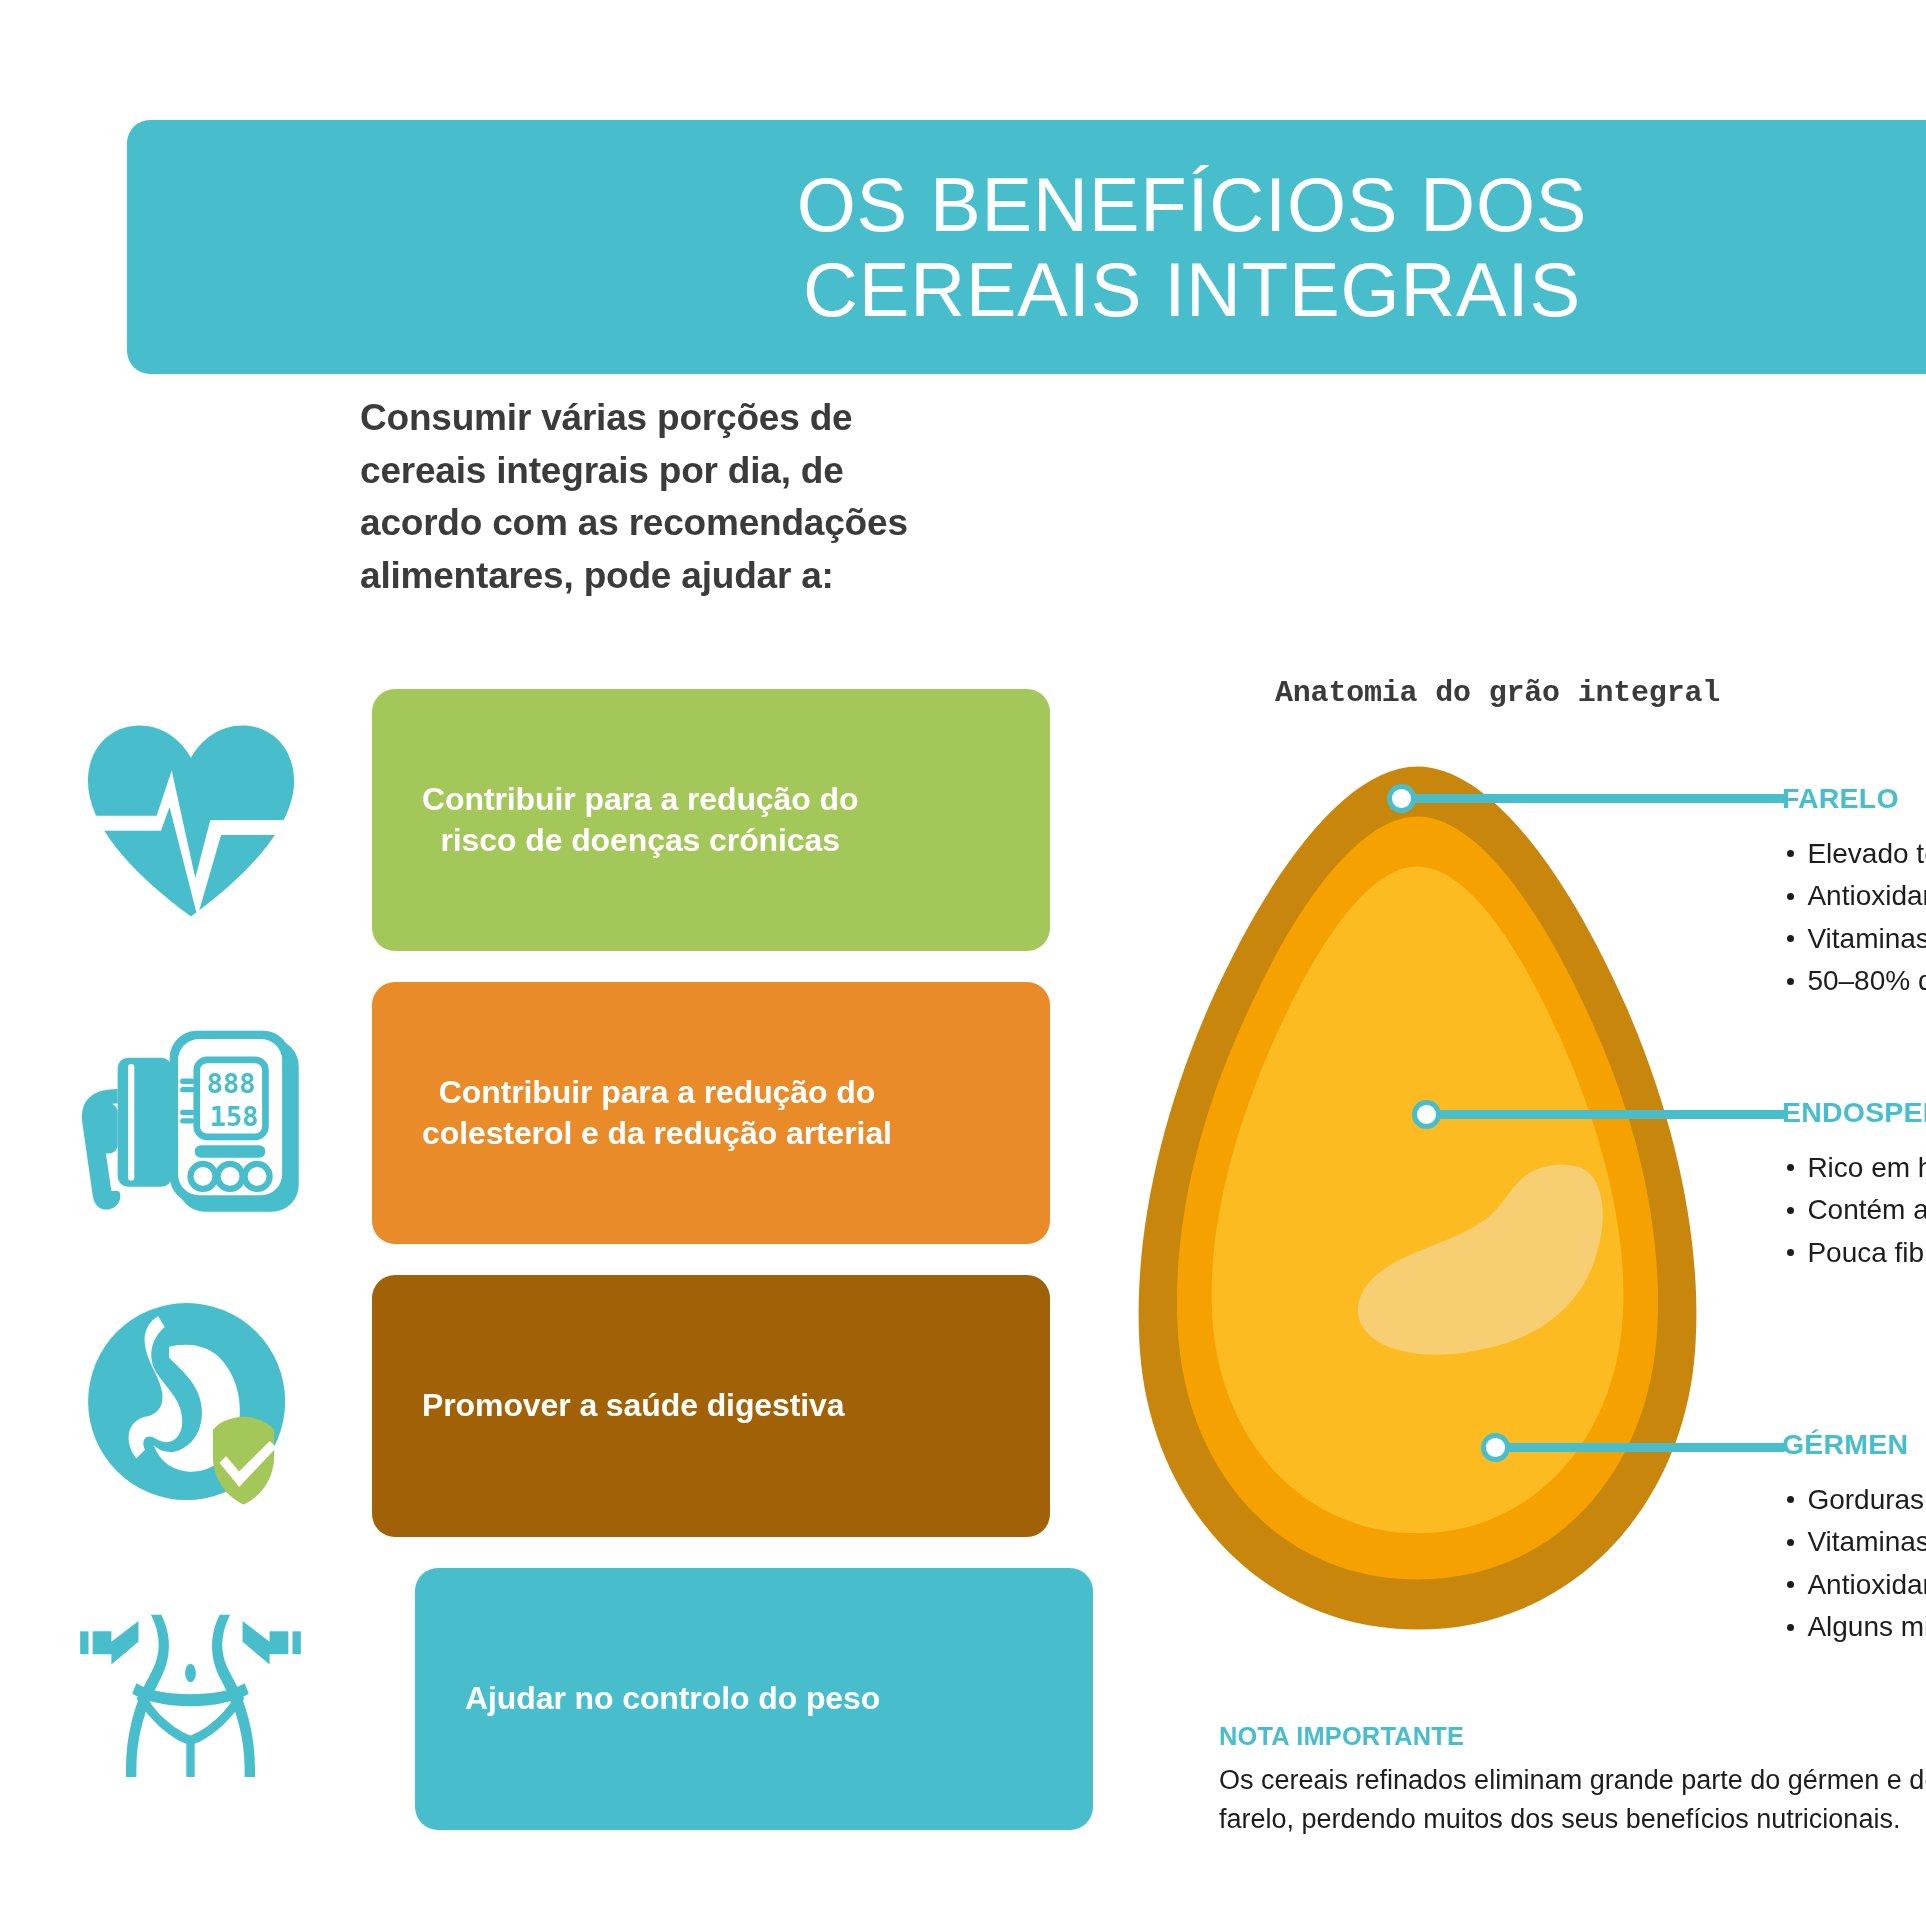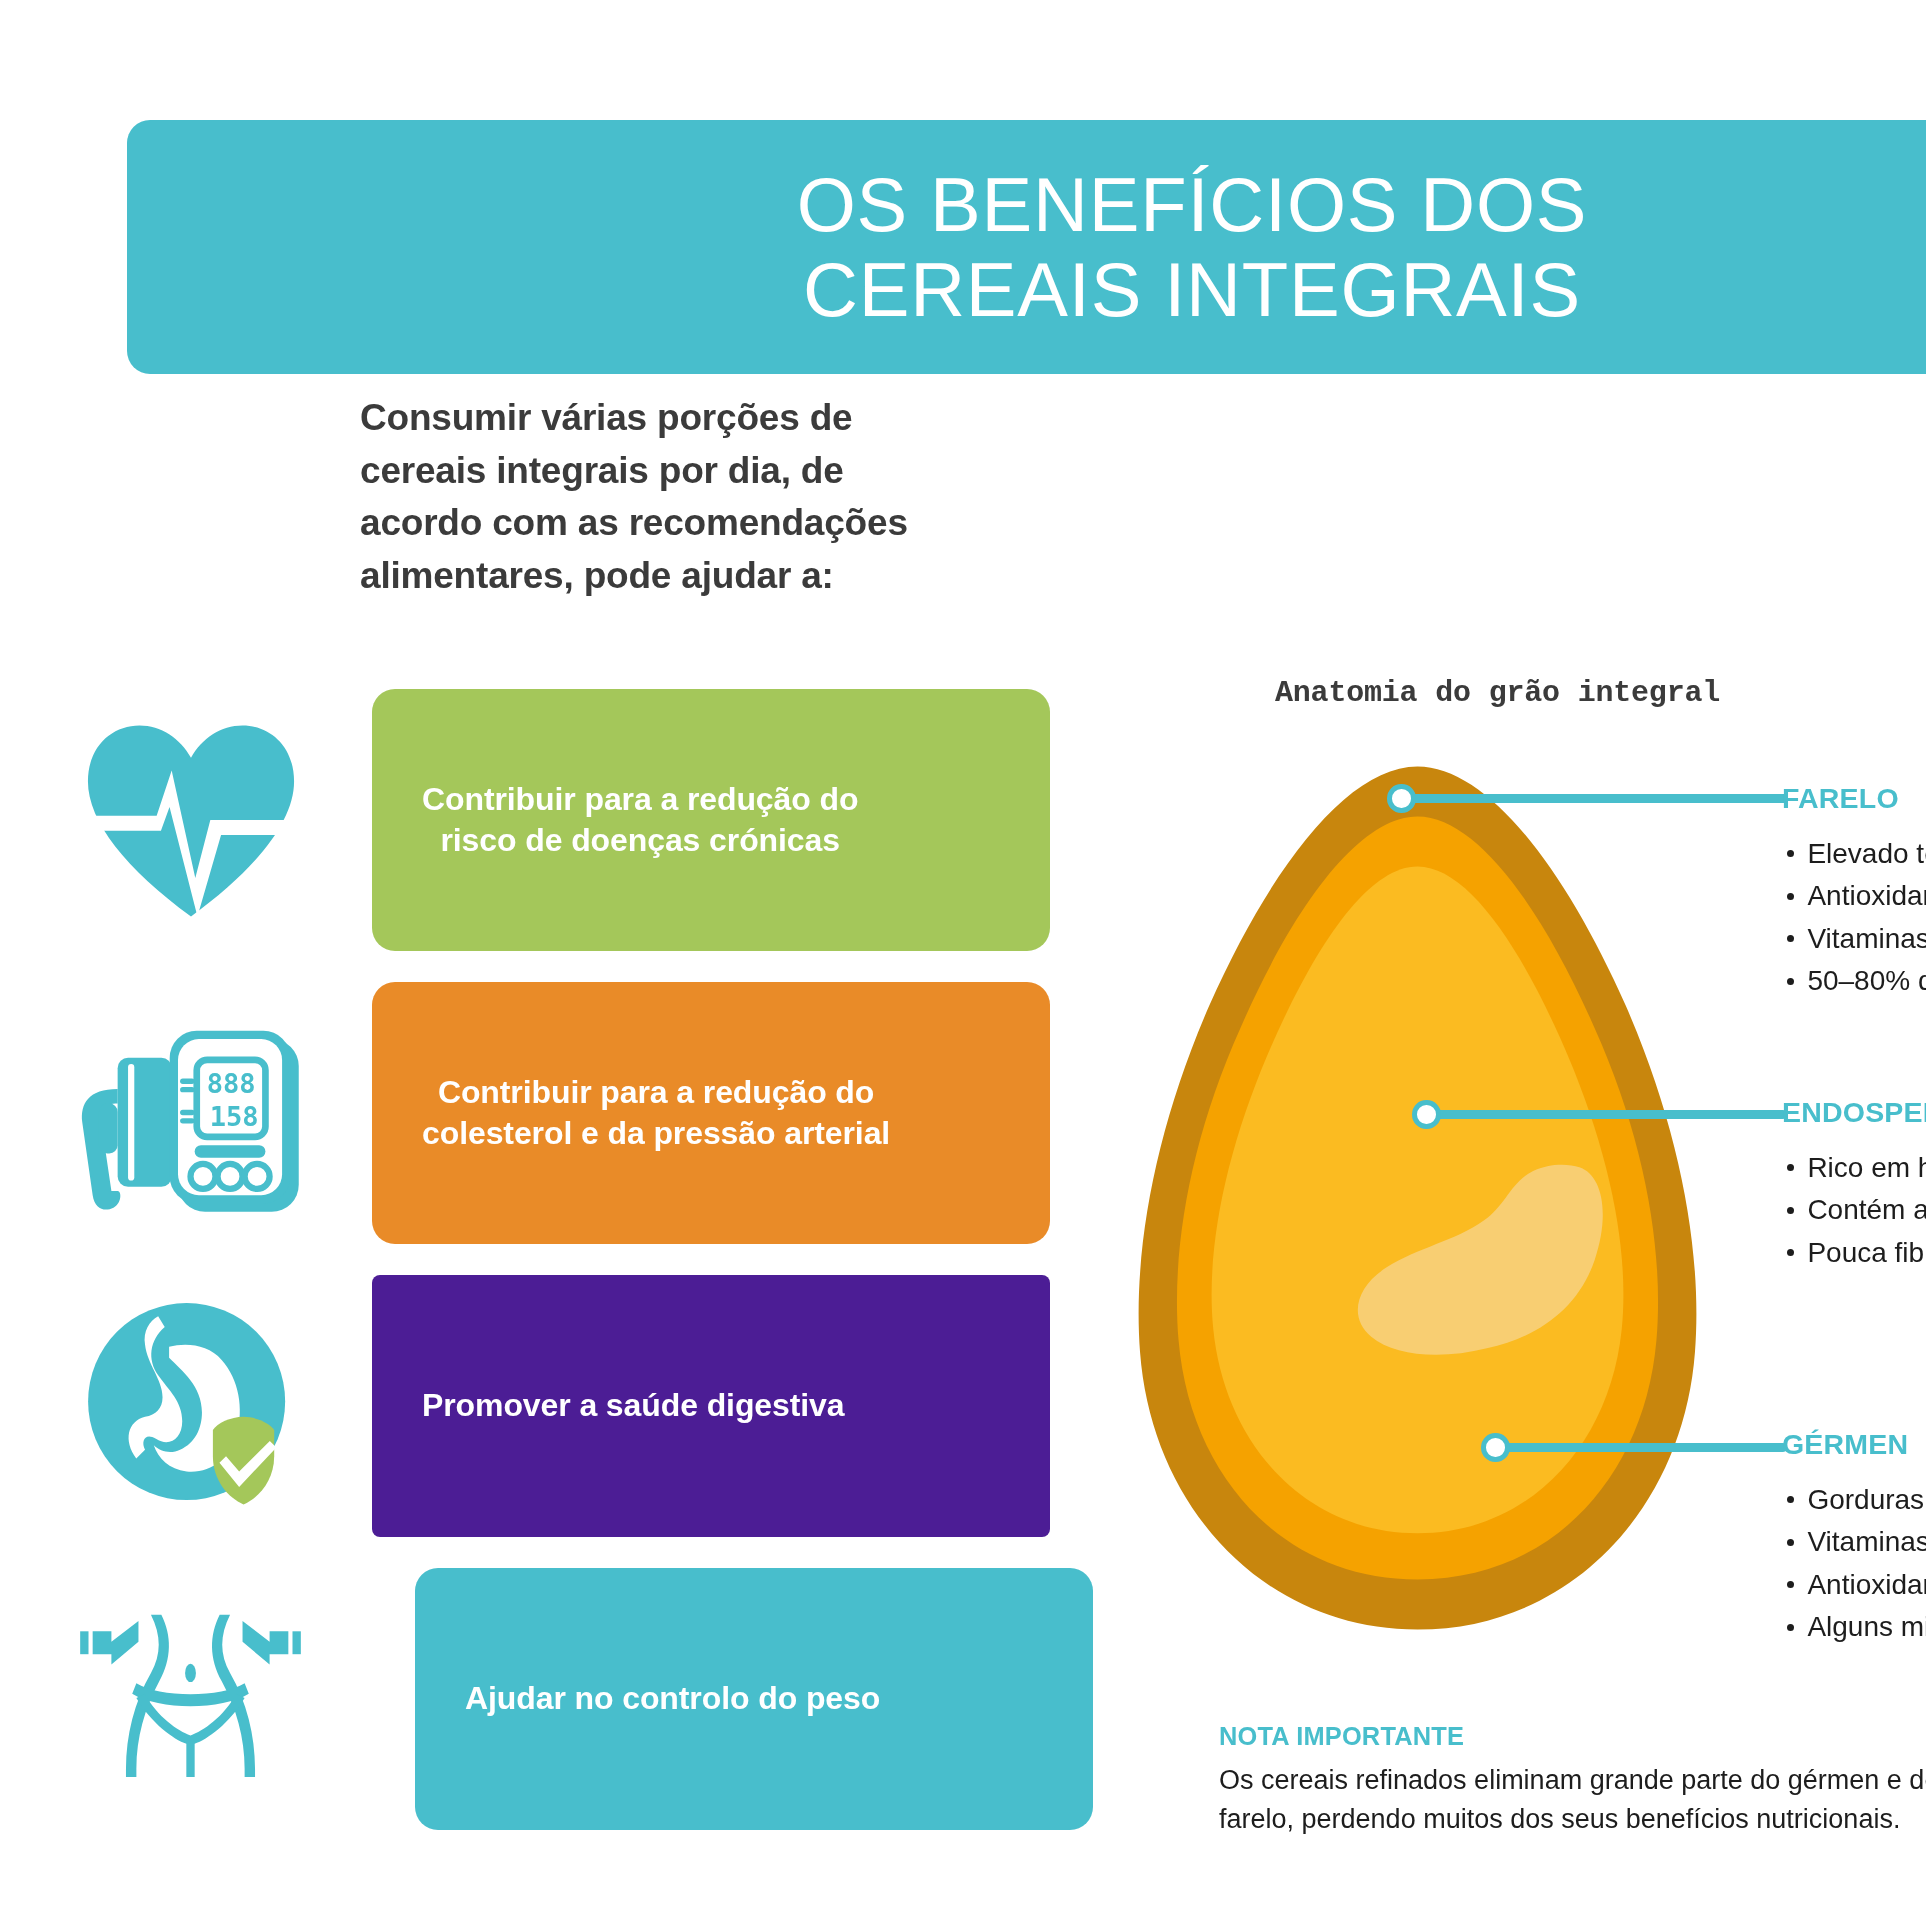--- a/index.html
+++ b/index.html
@@ -96,21 +96,21 @@
   .benefit-card-text {
     color: #ffffff;
     font-size: 32px;
     font-weight: 800;
     line-height: 1.28;
     letter-spacing: -0.1px;
   }
 
   .card-green { background: #A4C75A; }
   .card-orange { background: #E98B28; }
-  .card-red    { background: #4c1d95; border-radius: 8px; }
+  .card-red    { background: #a16207; }
   .card-teal   { background: #48BECC; margin-left: 43px; }
 
   
   .anatomy-title {
     position: absolute;
     left: 1275px;
     top: 676px;
     color: #3B3B3B;
     font-size: 30px;
     font-weight: 800;
@@ -261,21 +261,21 @@
           <rect x="57" y="64" width="34" height="6" rx="3" fill="#48BECC"></rect>
 
           <circle cx="61" cy="79" r="6" fill="none" stroke="#48BECC" stroke-width="3"></circle>
           <circle cx="74" cy="79" r="6" fill="none" stroke="#48BECC" stroke-width="3"></circle>
           <circle cx="87" cy="79" r="6" fill="none" stroke="#48BECC" stroke-width="3"></circle>
         </svg>
       </div>
       <div class="benefit-card card-orange">
         <div class="benefit-card-text">
           <span>Contribuir para a redução do</span><br>
-          <span>colesterol e da pressão arterial</span>
+          <span>colesterol e da redução arterial</span>
         </div>
       </div>
     </div>
 
     <div class="benefit-row">
       <div class="benefit-icon">
         <svg width="220" height="208" viewBox="0 0 100 95">
           <ellipse cx="48" cy="45" rx="45" ry="45" fill="#48BECC"></ellipse>
           <path fill="#ffffff" d="M38 11 C 31 17 30 26 35 33 C 40 40 46 45 46 54 C 46 62 40 66 34 62 C 29 59 27 63 29 67 L 25 71 C 19 63 21 54 29 52 C 34 51 37 48 37 43 C 37 35 30 28 29 19 C 28 13 31 8 35 6 Z"></path>
           <path fill="#ffffff" d="M40 20 C 48 18 58 19 64 26 C 72 35 74 48 71 60 C 68 71 59 78 48 77 C 40 76 35 71 33 65 C 36 68 41 69 45 67 C 52 64 55 57 55 50 C 55 38 46 31 40 25 Z"></path>

